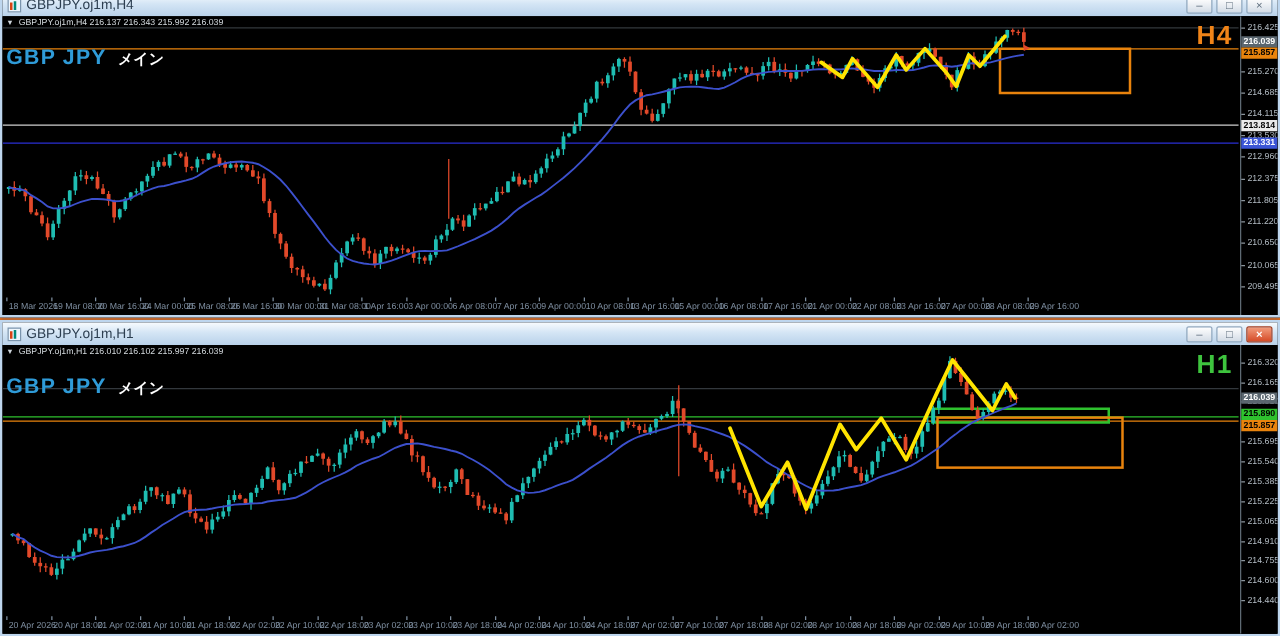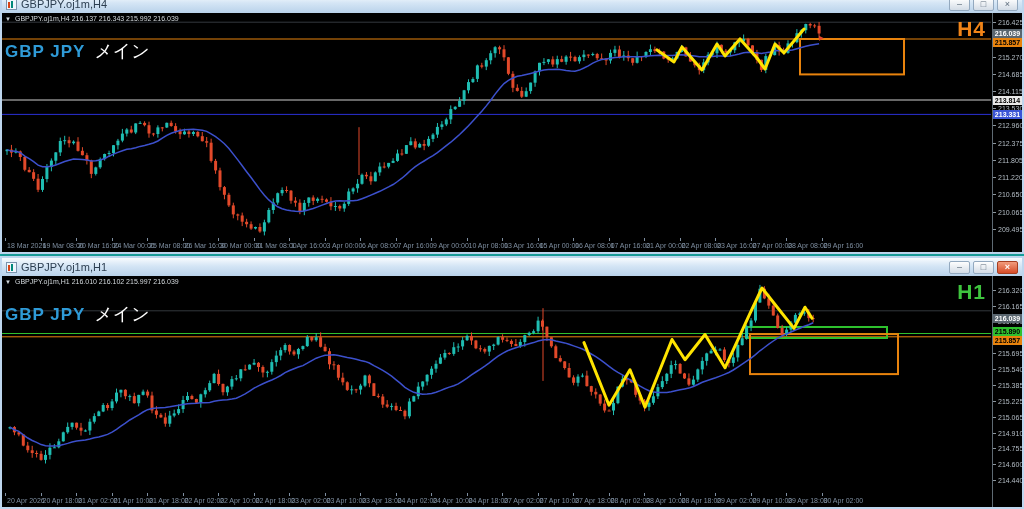--- a/index.html
+++ b/index.html
@@ -1,17 +1,17 @@
 <!DOCTYPE html>
 <html><head>
 <meta charset="utf-8">
 <style>
   html,body{margin:0;padding:0;}
   body{width:1024px;height:509px;overflow:hidden;font-family:"Liberation Sans",sans-serif;}
-  .desktop{position:relative;width:1024px;height:509px;background:#14b8a6;overflow:hidden;}
+  .desktop{position:relative;width:1024px;height:509px;background:#f97316;overflow:hidden;}
   .win{position:absolute;left:0;width:1024px;border:2px solid #bed6ee;box-sizing:border-box;background:#000;box-shadow:0 0 3px rgba(40,70,110,.5);}
   .win-h4{top:-7px;height:261px;}
   .win-h1{top:256px;height:253px;}
   .titlebar{position:absolute;left:0;right:0;top:0;height:18px;background:linear-gradient(#f7fbfe,#d4e5f5 45%,#b9d2ea);display:flex;align-items:center;padding:0 4px;gap:4px;box-sizing:border-box;}
   .win-title{font-size:11px;color:#2c3e50;white-space:nowrap;}
   .win-icon{width:11px;height:11px;background:#eef6fd;border:1px solid #7a94ad;box-sizing:border-box;position:relative;flex:0 0 auto;}
   .win-icon::before{content:"";position:absolute;left:1px;top:2px;width:2px;height:6px;background:#d84315;}
   .win-icon::after{content:"";position:absolute;left:4px;top:1px;width:2px;height:7px;background:#00897b;}
   .win-btns{margin-left:auto;display:flex;gap:3px;}
   .wbtn{width:21px;height:13px;font-size:9px;line-height:10px;text-align:center;border:1px solid #93a9bf;border-radius:2px;background:linear-gradient(#fefefe,#d3dce6);color:#5a6a7a;padding:0;font-family:"Liberation Sans",sans-serif;}
@@ -22,21 +22,21 @@
   .tick{position:absolute;left:0;padding-left:5px;font-size:7px;line-height:9px;color:#b3bcc4;white-space:nowrap;}
   .tick::before{content:"";position:absolute;left:0;top:4px;width:3px;height:1px;background:#8a949c;}
   .pmarker{position:absolute;left:0;width:29px;height:9px;font-size:7px;font-weight:bold;text-align:center;line-height:9px;white-space:nowrap;}
   .xaxis{position:absolute;left:0;bottom:0;width:989px;height:14px;}
   .xlabel{position:absolute;top:4px;font-size:7px;color:#7e8ea0;white-space:nowrap;}
   .xdash{position:absolute;top:0;width:1px;height:3px;background:#7e8ea0;}
   .info-line{position:absolute;left:3px;top:2px;font-size:7px;color:#d4dade;display:flex;gap:4px;align-items:center;}
   .dd{font-size:6px;color:#cfd6dc;}
   .biglabel{position:absolute;left:3px;top:8px;display:flex;align-items:baseline;gap:9px;}
   .pair{font-size:17px;font-weight:bold;color:#2f9bd8;letter-spacing:1px;}
-  .suffix{font-size:18px;font-weight:normal;color:#ffffff;margin-top:18px;}
+  .suffix{font-size:12px;font-weight:bold;color:#ffffff;margin-top:18px;}
   .tf{position:absolute;right:36px;top:4px;font-size:21px;font-weight:bold;letter-spacing:1px;}
   .win-h4 .tf{color:#f08418;}
   .win-h1 .tf{color:#3ec43e;}
 </style>
 </head>
 <body>
 
 <div class="desktop">
 
   <section class="win win-h4">

